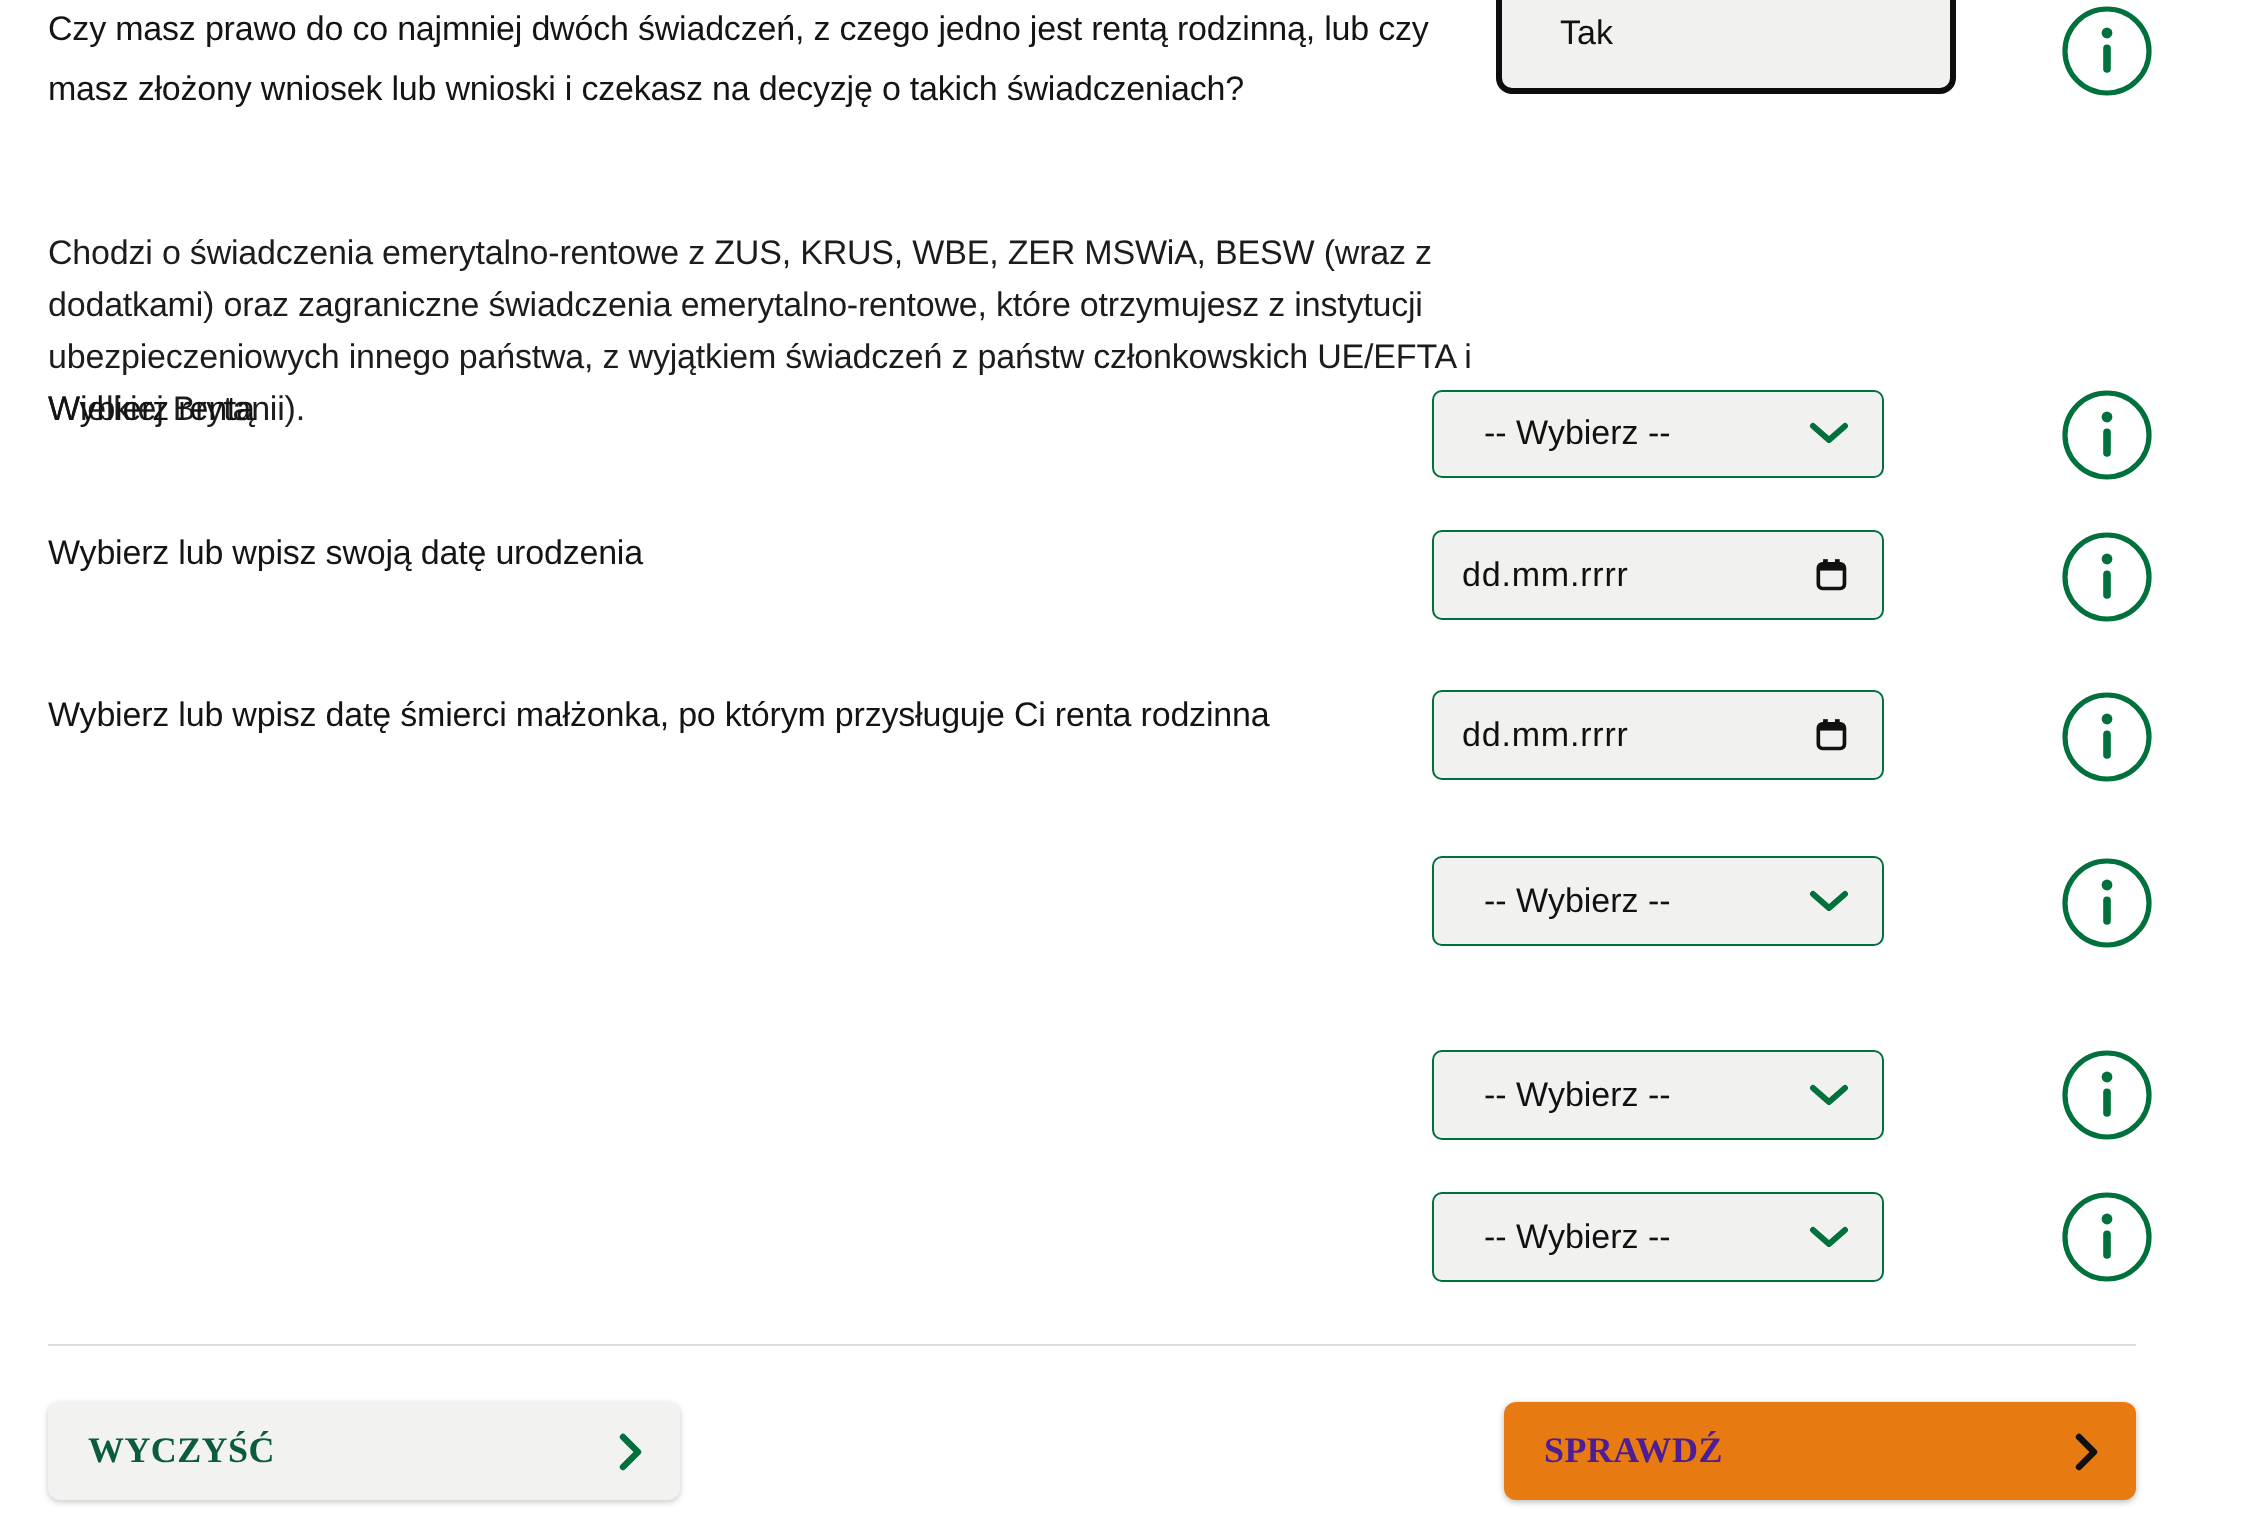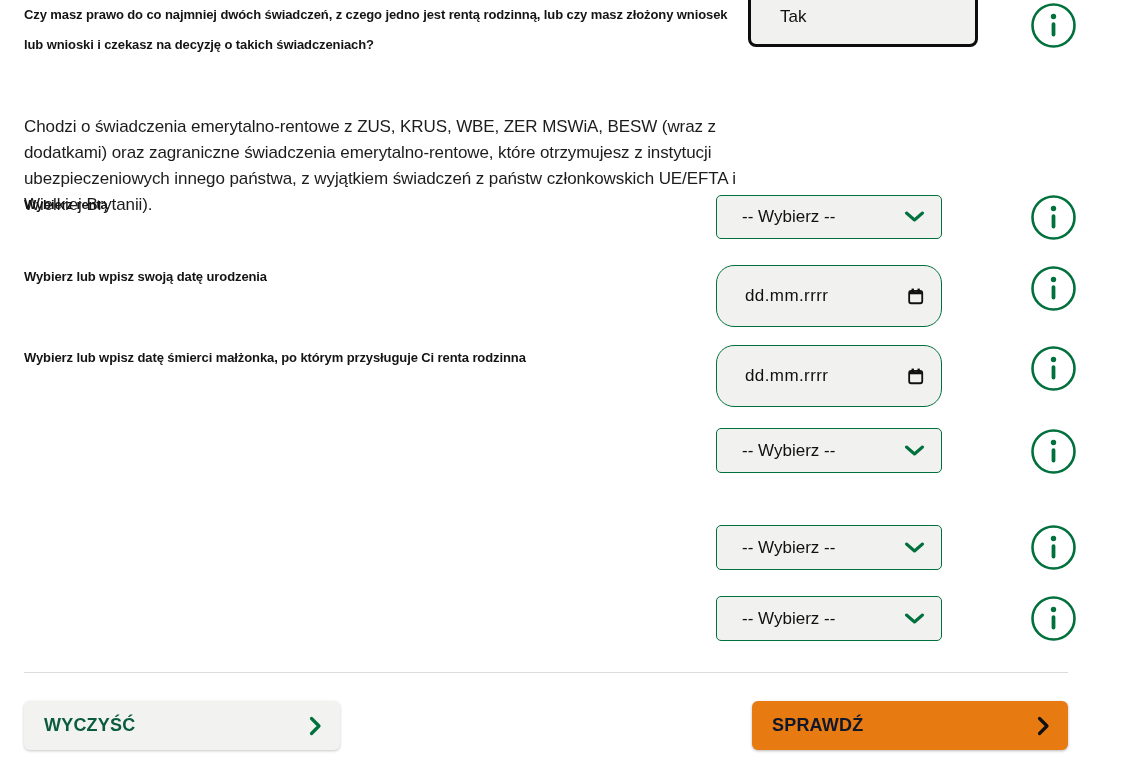--- a/index.html
+++ b/index.html
@@ -14,21 +14,21 @@
     position:relative;
     width:1128px;height:762px;
     overflow:hidden;
     background:#fff;
     font-family:"Liberation Sans","DejaVu Sans",sans-serif;
     color:var(--text);
   }
   
   .q-label{
     position:absolute;left:24px;width:712px;
-    font-size:13px;font-weight:700;line-height:30px;
+    font-size:17px;font-weight:400;line-height:30px;
     color:var(--text);letter-spacing:-0.1px;
   }
   .note{
     position:absolute;left:24px;width:712px;
     font-size:17px;font-weight:400;line-height:26px;
     color:#1c1c1c;letter-spacing:-0.1px;margin-top:46px;
   }
   
   .control{
     position:absolute;left:716px;width:226px;height:44px;
@@ -40,48 +40,48 @@
     padding:0 16px 0 25px;
     font-size:17px;color:#111;
     cursor:pointer;
   }
   .control .chev{margin-left:auto;flex:0 0 auto;}
   .select-focused{
     left:748px;width:230px;height:61px;top:-14px;
     border:3px solid #0d0d0d;border-radius:8px;
     padding-left:29px;cursor:pointer;
   }
-  .date-field{padding-left:28px;height:62px;letter-spacing:0.4px;border-radius:18px;}
+  .date-field{padding-left:14px;height:45px;letter-spacing:0.4px;}
   .date-field .cal{margin-left:auto;flex:0 0 auto;}
   
   .info{
     position:absolute;left:1030px;width:47px;height:47px;cursor:pointer;
   }
   .info svg{display:block;}
   
   .divider{
     position:absolute;left:24px;top:672px;width:1044px;height:0;
     border-top:1px solid #dcdcdc;
   }
   
   .btn{
     position:absolute;top:701px;width:316px;height:49px;
     box-sizing:border-box;border:none;border-radius:6px;
     display:flex;align-items:center;
     padding:0 18px 0 20px;
-    font-family:Liberation Sans, sans-serif;font-size:18px;font-weight:700;
+    font-family:Liberation Serif, serif;font-size:18px;font-weight:700;
     letter-spacing:0.2px;cursor:pointer;
   }
   .btn .btn-chev{margin-left:auto;}
   .btn-clear{
     left:24px;background:#f2f2f0;color:var(--green-dark);
     box-shadow:0 1px 3px rgba(0,0,0,0.22);
   }
   .btn-check{
-    left:752px;background:var(--orange);color:#0f172a;
+    left:752px;background:var(--orange);color:#4c1d95;
     box-shadow:0 1px 3px rgba(0,0,0,0.28);
   }
 </style>
 </head>
 <body>
 
 <div class="page">
 
   <div class="q-label" style="top:0px">Czy masz prawo do co najmniej dwóch świadczeń, z czego jedno jest rentą rodzinną, lub czy masz złożony wniosek lub wnioski i czekasz na decyzję o takich świadczeniach?</div>
   <div class="control select-focused">

